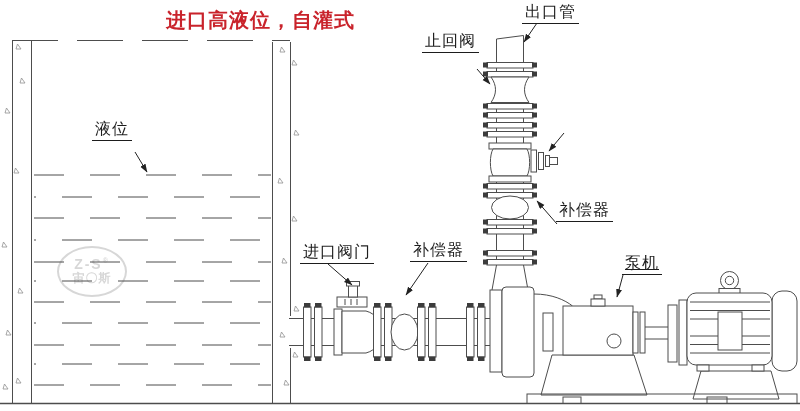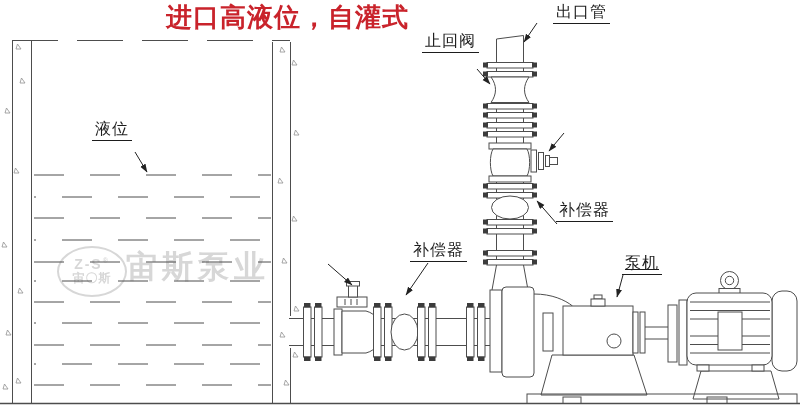--- a/index.html
+++ b/index.html
@@ -13,43 +13,42 @@
   .thick{stroke-width:1.6;}
   .wf{fill:#fff;stroke:var(--line);stroke-width:1;}
   .nf{fill:none;stroke:var(--line);stroke-width:1;}
   .bolt{fill:#3c3c3c;stroke:none;}
   .hk{fill:none;stroke:#909090;stroke-width:0.8;}
   .ld{stroke:#222;stroke-width:1;fill:none;}
   .ah{fill:#222;stroke:none;}
   .lbl{position:absolute;z-index:4;font-size:16px;color:var(--label);
        border-bottom:1.2px solid var(--label);padding:0 3px 2px 3px;
        letter-spacing:1px;line-height:1.15;white-space:nowrap;}
-  .page-title{position:absolute;z-index:4;left:166px;top:0;
-       font-family:"Liberation Serif",serif;font-weight:bold;font-size:26px;
+  .page-title{position:absolute;z-index:4;left:166px;top:7px;
+       font-family:"Liberation Serif",serif;font-weight:bold;font-size:20px;
        color:var(--accent-red);letter-spacing:1px;white-space:nowrap;}
   .wm{position:absolute;z-index:1;color:var(--watermark);}
   .wm-logo{left:57px;top:246px;width:66px;height:47px;border:2px solid var(--watermark);
        border-radius:50%;display:flex;flex-direction:column;align-items:center;
        justify-content:center;font-weight:bold;}
   .wm-logo .l1{font-size:14px;letter-spacing:2px;line-height:1;}
   .wm-logo .l1 sup{font-size:7px;}
   .wm-logo .l2{font-size:12px;line-height:1.2;letter-spacing:1px;}
   .wm-brand{left:126px;top:251px;font-size:31px;font-weight:bold;letter-spacing:5px;
        line-height:1;white-space:nowrap;}
 </style>
 </head>
 <body>
 
 <div id="stage">
 
   <div class="wm wm-logo">
     <span class="l1"><span>Z-S</span><sup>®</sup></span>
     <span class="l2">宙〇斯</span>
   </div>
-  <div class="wm wm-brand">宙斯泵业</div>
 
   <svg width="800" height="411" viewBox="0 0 800 411">
     <defs>
       <marker id="arr" markerWidth="10" markerHeight="8" refX="8" refY="3" orient="auto">
         <path d="M0,0 L8.5,3 L0,6 Z" class="ah"></path>
       </marker>
       <g id="fbarH">
         <rect x="4" y="0.5" width="46" height="5.5" class="wf"></rect>
         <rect x="0" y="0.5" width="5" height="5" class="bolt"></rect>
         <rect x="49" y="0.5" width="5" height="5" class="bolt"></rect>
@@ -223,18 +222,19 @@
       <line x1="564" y1="133" x2="549" y2="151" class="ld" marker-end="url(#arr)"></line>
       <line x1="557" y1="224" x2="537" y2="201" class="ld" marker-end="url(#arr)"></line>
       <line x1="428" y1="263" x2="406" y2="295" class="ld" marker-end="url(#arr)"></line>
       <line x1="328" y1="264" x2="352" y2="285" class="ld" marker-end="url(#arr)"></line>
       <line x1="623" y1="275" x2="617" y2="297" class="ld" marker-end="url(#arr)"></line>
     </g>
   </svg>
 
   <div class="page-title">进口高液位，自灌式</div>
   <div class="lbl" style="left:92px;top:120px;">液位</div>
-  <div class="lbl" style="left:553px;top:3px;">出口管</div>
+  <div class="lbl" style="left:522px;top:3px;">出口管</div>
   <div class="lbl" style="left:422px;top:32px;">止回阀</div>
   <div class="lbl" style="left:556px;top:201px;">补偿器</div>
   <div class="lbl" style="left:410px;top:241px;">补偿器</div>
+  <div class="lbl" style="left:300px;top:243px;">进口阀门</div>
   <div class="lbl" style="left:622px;top:254px;text-decoration:underline;">泵机</div>
 </div>
 
 </body></html>

